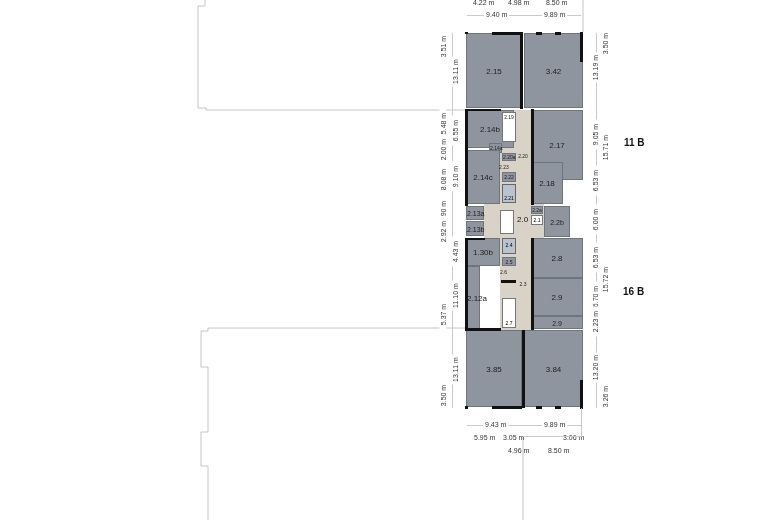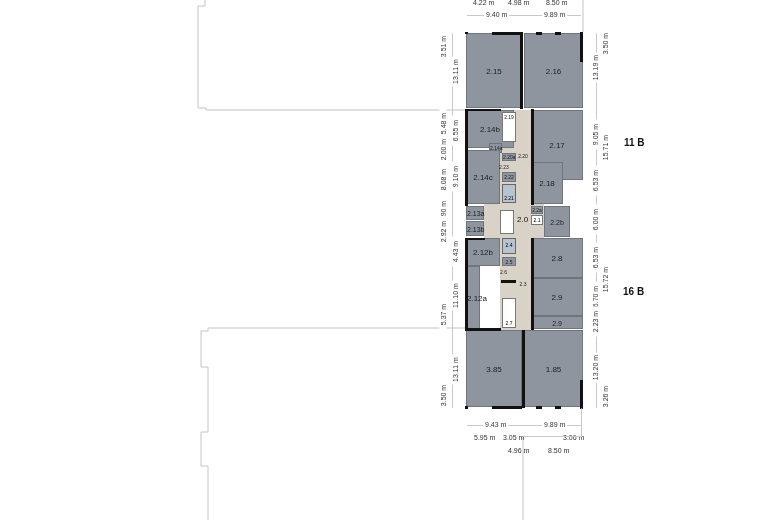--- a/index.html
+++ b/index.html
@@ -31,21 +31,21 @@
 <div class="dim" style="left:508px;top:-1px">4.98 m</div>
 <div class="dim" style="left:546px;top:-1px">8.50 m</div>
 <div class="dline" style="left:467px;top:15px;width:114px;height:1px"></div>
 <div class="dim" style="left:484px;top:11px;background:#fff;padding:0 2px">9.40 m</div>
 <div class="dim" style="left:542px;top:11px;background:#fff;padding:0 2px">9.89 m</div>
 
 <div class="room" style="left:466px;top:33px;width:56px;height:75px">
     <span class="lbl">2.15</span>
   </div>
 <div class="room" style="left:524px;top:33px;width:59px;height:75px">
-    <span class="lbl">2.16</span>
+    <span class="lbl">3.42</span>
   </div>
 
 <div class="corr" style="left:500px;top:110px;width:31px;height:222px"></div>
 <div class="corr" style="left:484px;top:204px;width:60px;height:34px"></div>
 
 <div class="room" style="left:466px;top:110px;width:48px;height:38px">
     <span class="lbl">2.14b</span>
   </div>
 <div class="room small" style="left:489px;top:143px;width:13px;height:10px">
     <span class="lbl">2.14a</span>
@@ -92,21 +92,21 @@
     <span class="lbl">2.2a</span>
   </div>
 <div class="stair" style="left:531px;top:215px;width:12px;height:10px">
     <span class="lbl" style="position:absolute;left:0;right:0;top:1px;text-align:center;font-size:5px">2.1</span>
   </div>
 <div class="room" style="left:544px;top:206px;width:26px;height:31px">
     <span class="lbl" style="font-size:7px">2.2b</span>
   </div>
 
 <div class="room" style="left:466px;top:238px;width:34px;height:28px">
-    <span class="lbl">2.12b</span>
+    <span class="lbl">1.30b</span>
   </div>
 <div class="room" style="left:466px;top:266px;width:14px;height:63px">
     <span class="lbl">2.12a</span>
   </div>
 <div class="wc" style="left:502px;top:238px;width:14px;height:16px">
     <span class="lbl" style="position:absolute;top:3px;left:0;right:0;text-align:center;font-size:5px">2.4</span>
   </div>
 <div class="room small" style="left:502px;top:257px;width:14px;height:9px">
     <span class="lbl">2.5</span>
   </div>
@@ -127,21 +127,21 @@
     <span class="lbl">2.9</span>
   </div>
 <div class="room" style="left:531px;top:316px;width:52px;height:13px">
     <span class="lbl" style="font-size:7px">2.9</span>
   </div>
 
 <div class="room" style="left:466px;top:330px;width:56px;height:77px">
     <span class="lbl">3.85</span>
   </div>
 <div class="room" style="left:524px;top:330px;width:59px;height:77px">
-    <span class="lbl">1.85</span>
+    <span class="lbl">3.84</span>
   </div>
 
 <div class="wall" style="left:465px;top:32px;width:3px;height:2px"></div>
 <div class="wall" style="left:492px;top:32px;width:30px;height:3px"></div>
 <div class="wall" style="left:520px;top:32px;width:3px;height:77px"></div>
 <div class="wall" style="left:580px;top:32px;width:3px;height:30px"></div>
 <div class="wall" style="left:536px;top:32px;width:6px;height:3px"></div>
 <div class="wall" style="left:555px;top:32px;width:6px;height:3px"></div>
 <div class="wall" style="left:465px;top:109px;width:3px;height:97px"></div>
 <div class="wall" style="left:465px;top:109px;width:36px;height:2px"></div>

